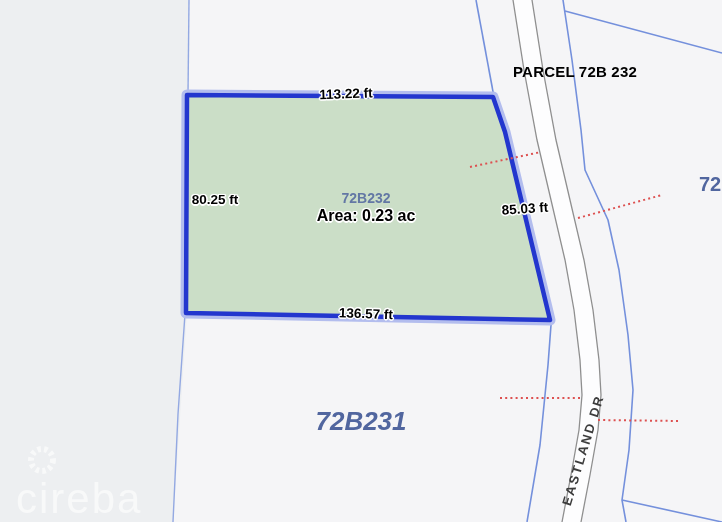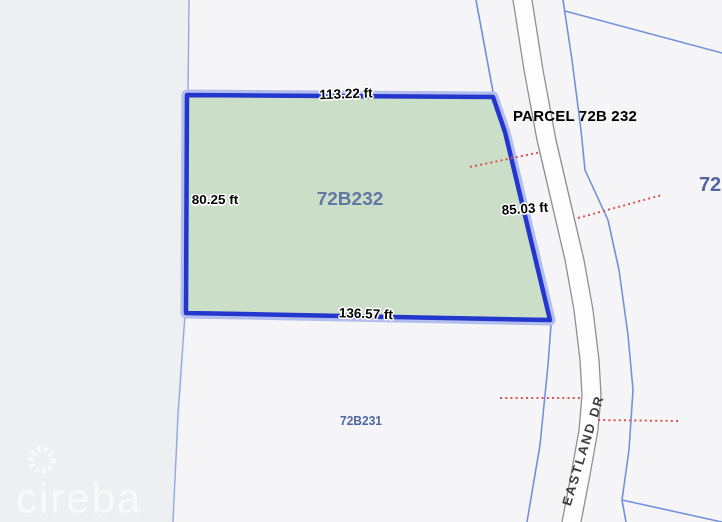--- a/index.html
+++ b/index.html
@@ -71,36 +71,37 @@
 
     <polygon class="parcel-halo" points="187,95 493,97 505,132 550,320 186,313"></polygon>
     <polygon class="parcel-main" points="187,95 493,97 505,132 550,320 186,313"></polygon>
 
     <polyline class="rdot" points="470,167 541,152"></polyline>
     <polyline class="rdot" points="578,218 662,195"></polyline>
     <polyline class="rdot" points="500,398 582,398"></polyline>
     <polyline class="rdot" points="598,420 681,421"></polyline>
   </svg>
 
-  <div class="lbl title-lbl" style="left:575px;top:71px;transform:translate(-50%,-50%);margin-top:44px;">PARCEL 72B 232</div>
+  <div class="lbl title-lbl" style="left:575px;top:71px;transform:translate(-50%,-50%);">PARCEL 72B 232</div>
 
   <div class="lbl halo" style="left:346px;top:94px;transform:translate(-50%,-50%) rotate(-2deg);">113.22 ft</div>
 
   <div class="lbl halo" style="left:187px;top:200px;transform:translate(-50%,-50%);margin-left:28px;">80.25 ft</div>
 
   <div class="lbl halo" style="left:525px;top:209px;transform:translate(-50%,-50%) rotate(-4deg);">85.03 ft</div>
 
   <div class="lbl halo" style="left:366px;top:314px;transform:translate(-50%,-50%) rotate(2deg);">136.57 ft</div>
 
-  <div class="pid" style="left:350px;top:198px;transform:translate(-50%,-50%);font-size:19px;opacity:.85;">72B232</div>
+  <div class="pid" style="left:366px;top:198px;transform:translate(-50%,-50%);font-size:14px;opacity:.85;">72B232</div>
 
   <div class="stats halo">
+    <div>Area: 0.23 ac</div>
   </div>
 
-  <div class="pid" style="left:361px;top:421px;transform:translate(-50%,-50%);font-size:12px;">72B231</div>
+  <div class="pid" style="left:361px;top:421px;transform:translate(-50%,-50%);font-size:26px;font-style:italic;">72B231</div>
 
   <div class="pid" style="left:699px;top:174px;font-size:20px;">72</div>
 
   <div class="road-name">EASTLAND DR</div>
 
   <div class="watermark">
     <svg class="wm-icon" viewBox="0 0 32 32">
       <circle cx="16" cy="16" r="11" fill="none" stroke="rgba(255,255,255,0.6)" stroke-width="6" stroke-dasharray="3.5 3.2"></circle>
     </svg>
     <span class="brand">cireba</span>

